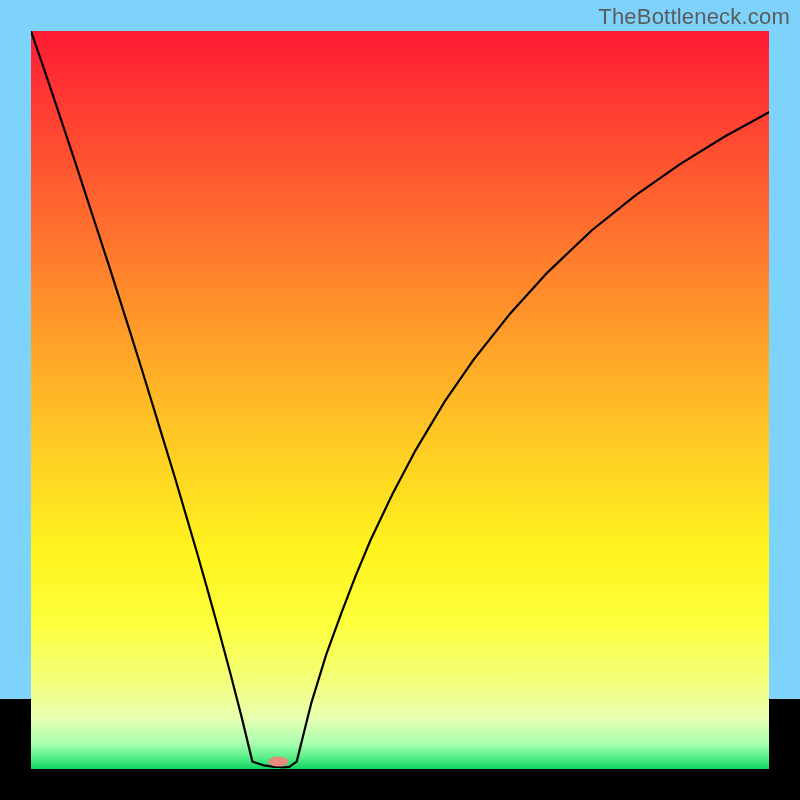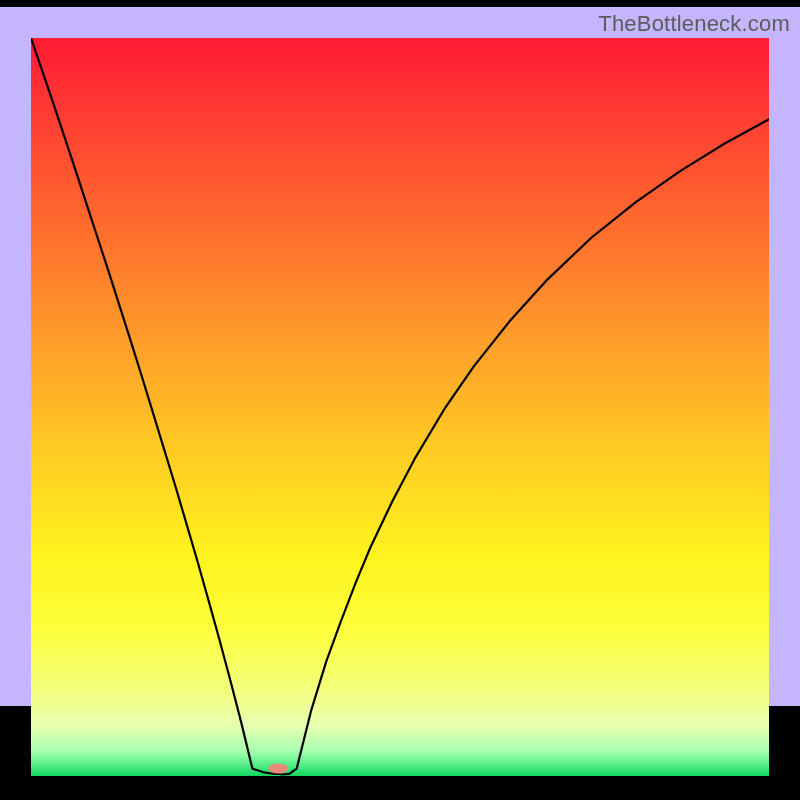--- a/index.html
+++ b/index.html
@@ -8,22 +8,21 @@
     width: 800px;
     height: 800px;
     overflow: hidden;
     font-family: Arial, Helvetica, sans-serif;
     background: #000;
   }
   .frame {
     position: relative;
     width: 800px;
     height: 699px;
-    background: #c4b5fd;
-    margin-top: 7px;
+    background: #7dd3fc;
   }
   .plot {
     position: absolute;
     left: 31px;
     top: 31px;
     width: 738px;
     height: 738px;
     overflow: hidden;
   }
   .watermark {

